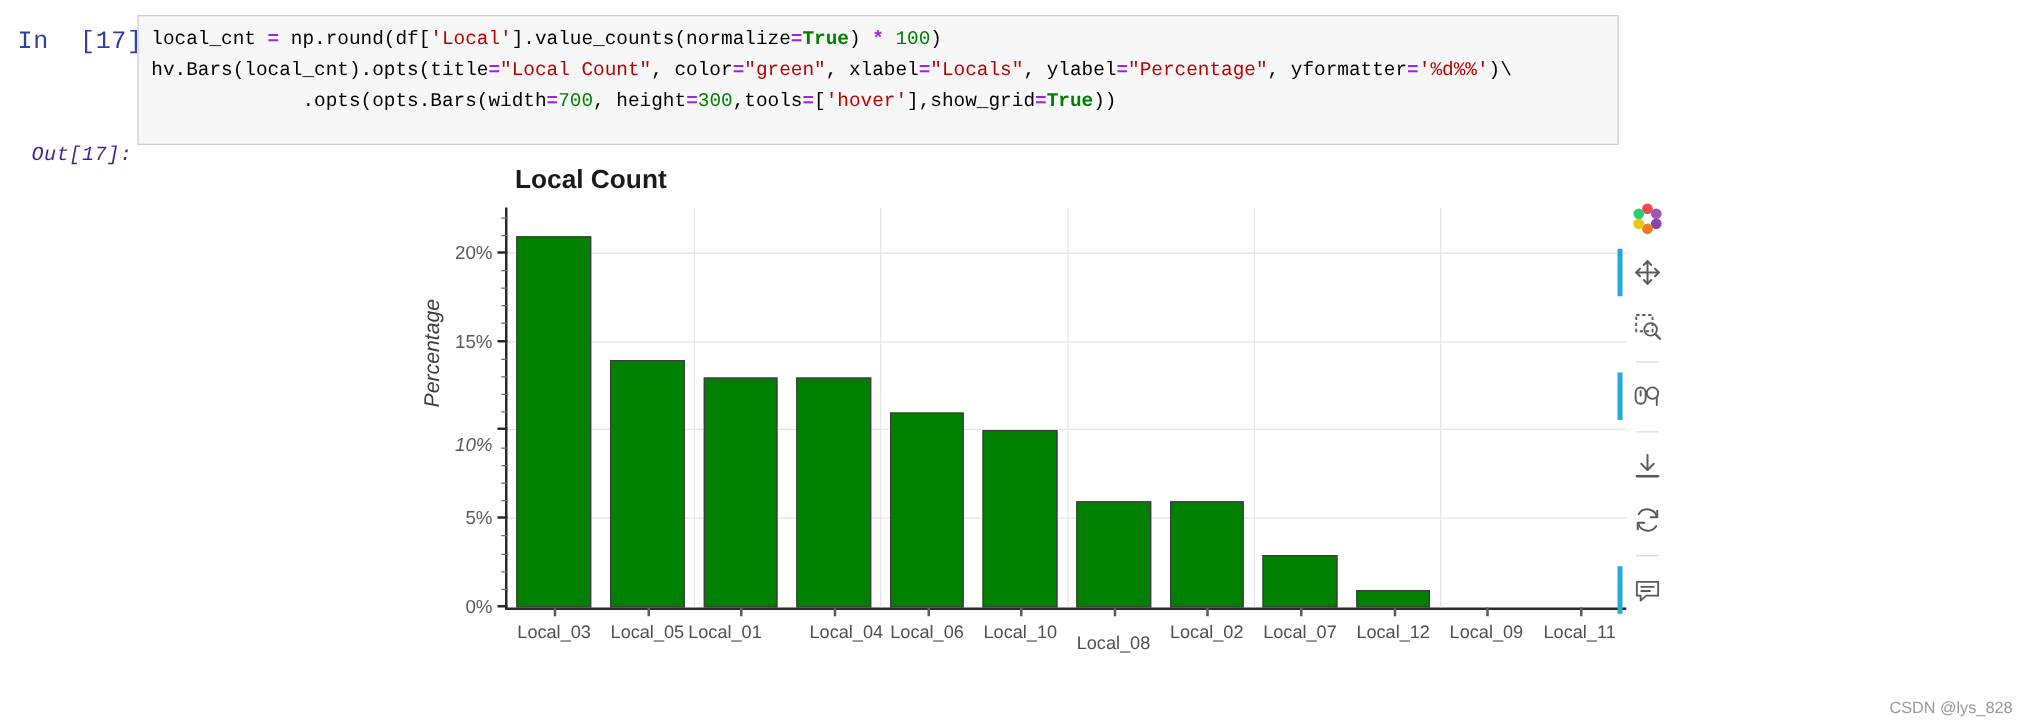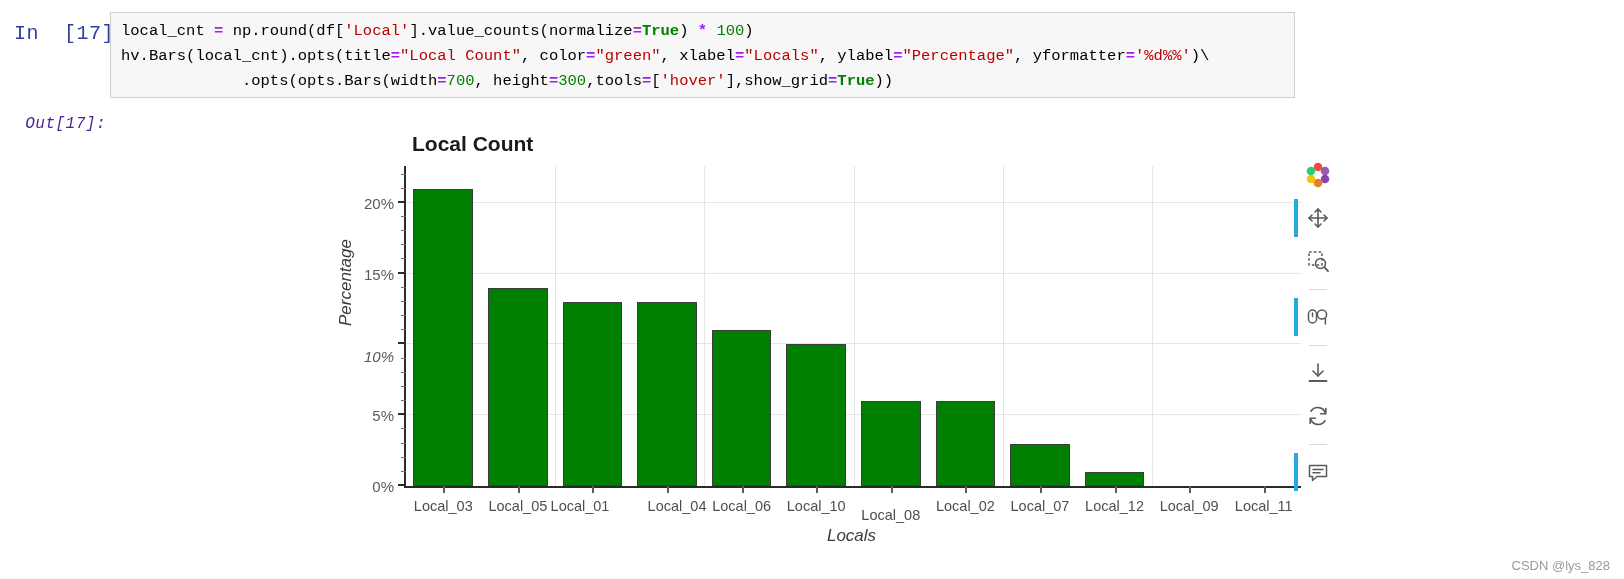--- a/index.html
+++ b/index.html
@@ -27,21 +27,21 @@
     font-family: "Liberation Mono", monospace;
     font-size: 20px;
     letter-spacing: 0.5px;
     white-space: pre;
   }
   #code-box {
     position: absolute;
     left: 110px;
     top: 12px;
     width: 1185px;
-    height: 86px;
+    height: 104px;
     background: #f7f7f7;
     border: 1px solid #cfcfcf;
     box-sizing: border-box;
     padding: 6px 8px 6px 10px;
   }
   .code-line {
     font-family: "Liberation Mono", monospace;
     font-size: 15.5px;
     line-height: 25px;
     white-space: pre;
@@ -338,21 +338,20 @@
         <div class="xtick" style="left: 633.958px;"></div>
         <div class="xlabel-txt" style="left: 633.958px;">Local_07</div>
         <div class="xtick" style="left: 708.542px;"></div>
         <div class="xlabel-txt" style="left: 708.542px;">Local_12</div>
         <div class="xtick" style="left: 783.125px;"></div>
         <div class="xlabel-txt" style="left: 783.125px;">Local_09</div>
         <div class="xtick" style="left: 857.708px;"></div>
         <div class="xlabel-txt" style="left: 857.708px;">Local_11</div>
       </div>
 
-    <div id="xaxis-title">Locals</div>
   </div>
 
   <div id="toolbar">
       <div class="tb-item" title="Bokeh">
         <svg width="26" height="26" viewBox="0 0 26 26">
       <g transform="translate(13,13)">
         <circle cx="0" cy="-8" r="4.3" fill="#f04b4b"></circle>
         <circle cx="7" cy="-4" r="4.3" fill="#9b59b6"></circle>
         <circle cx="7" cy="4" r="4.3" fill="#8e44ad"></circle>
         <circle cx="0" cy="8" r="4.3" fill="#e67e22"></circle>

